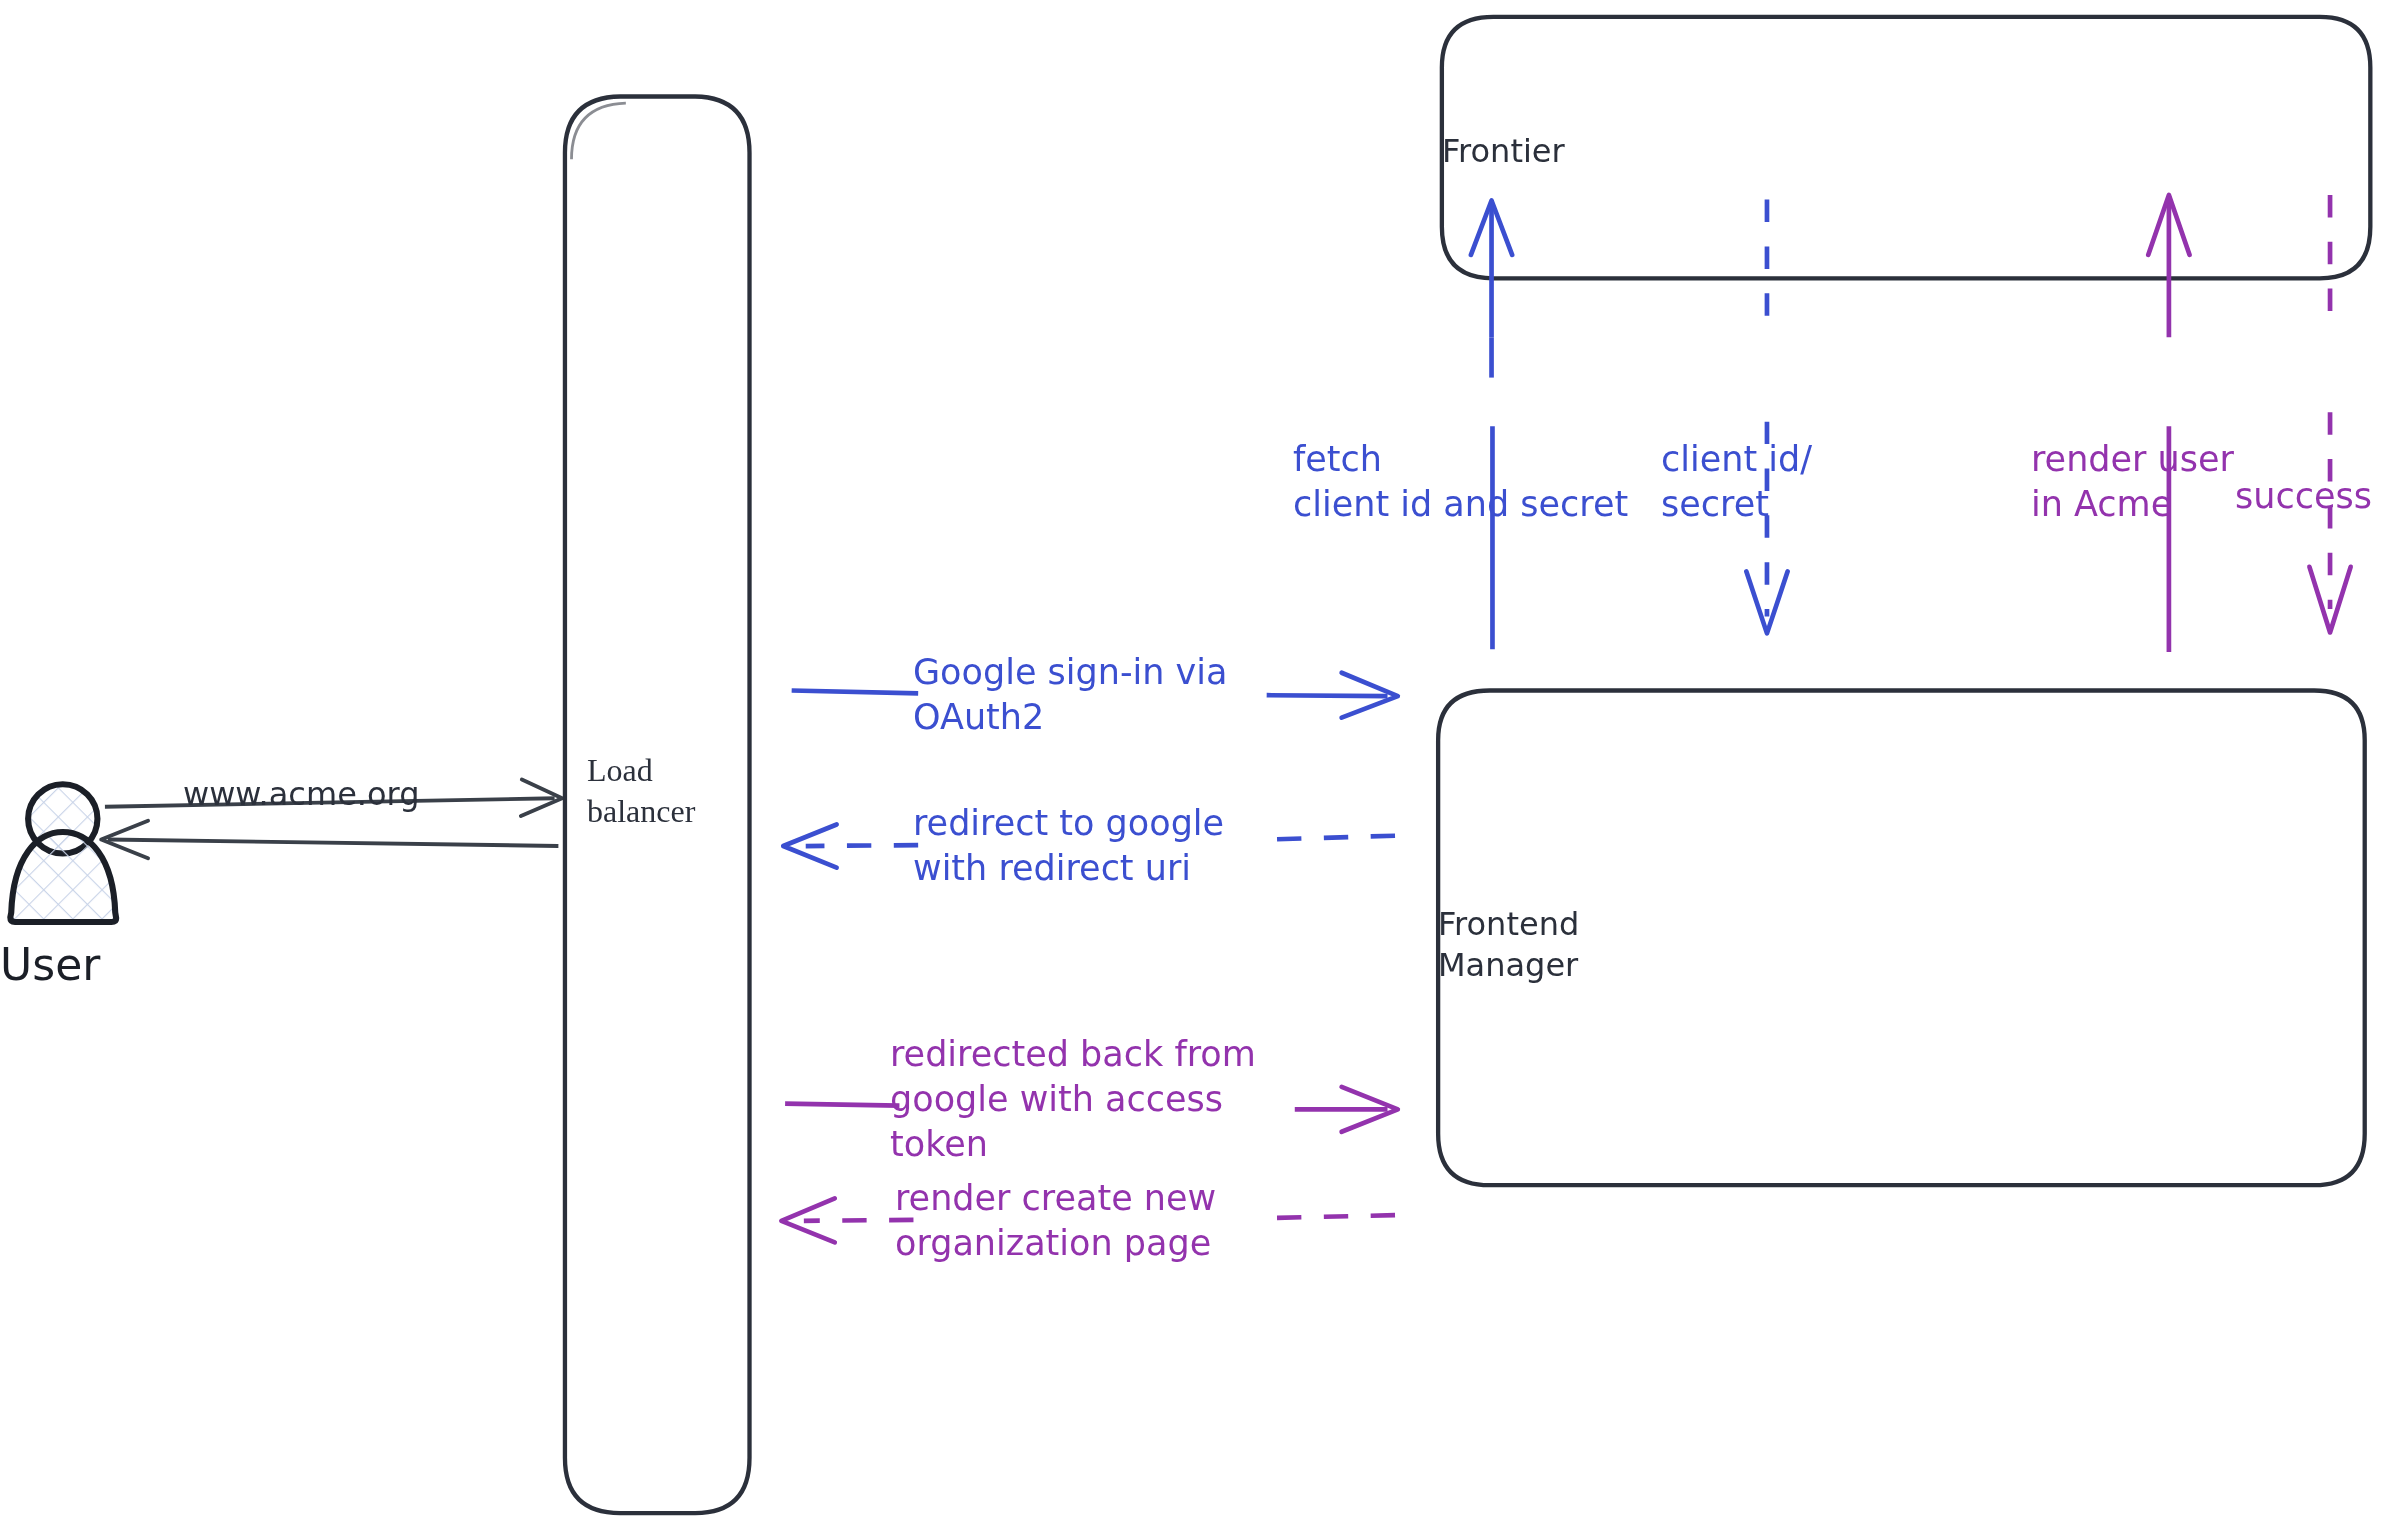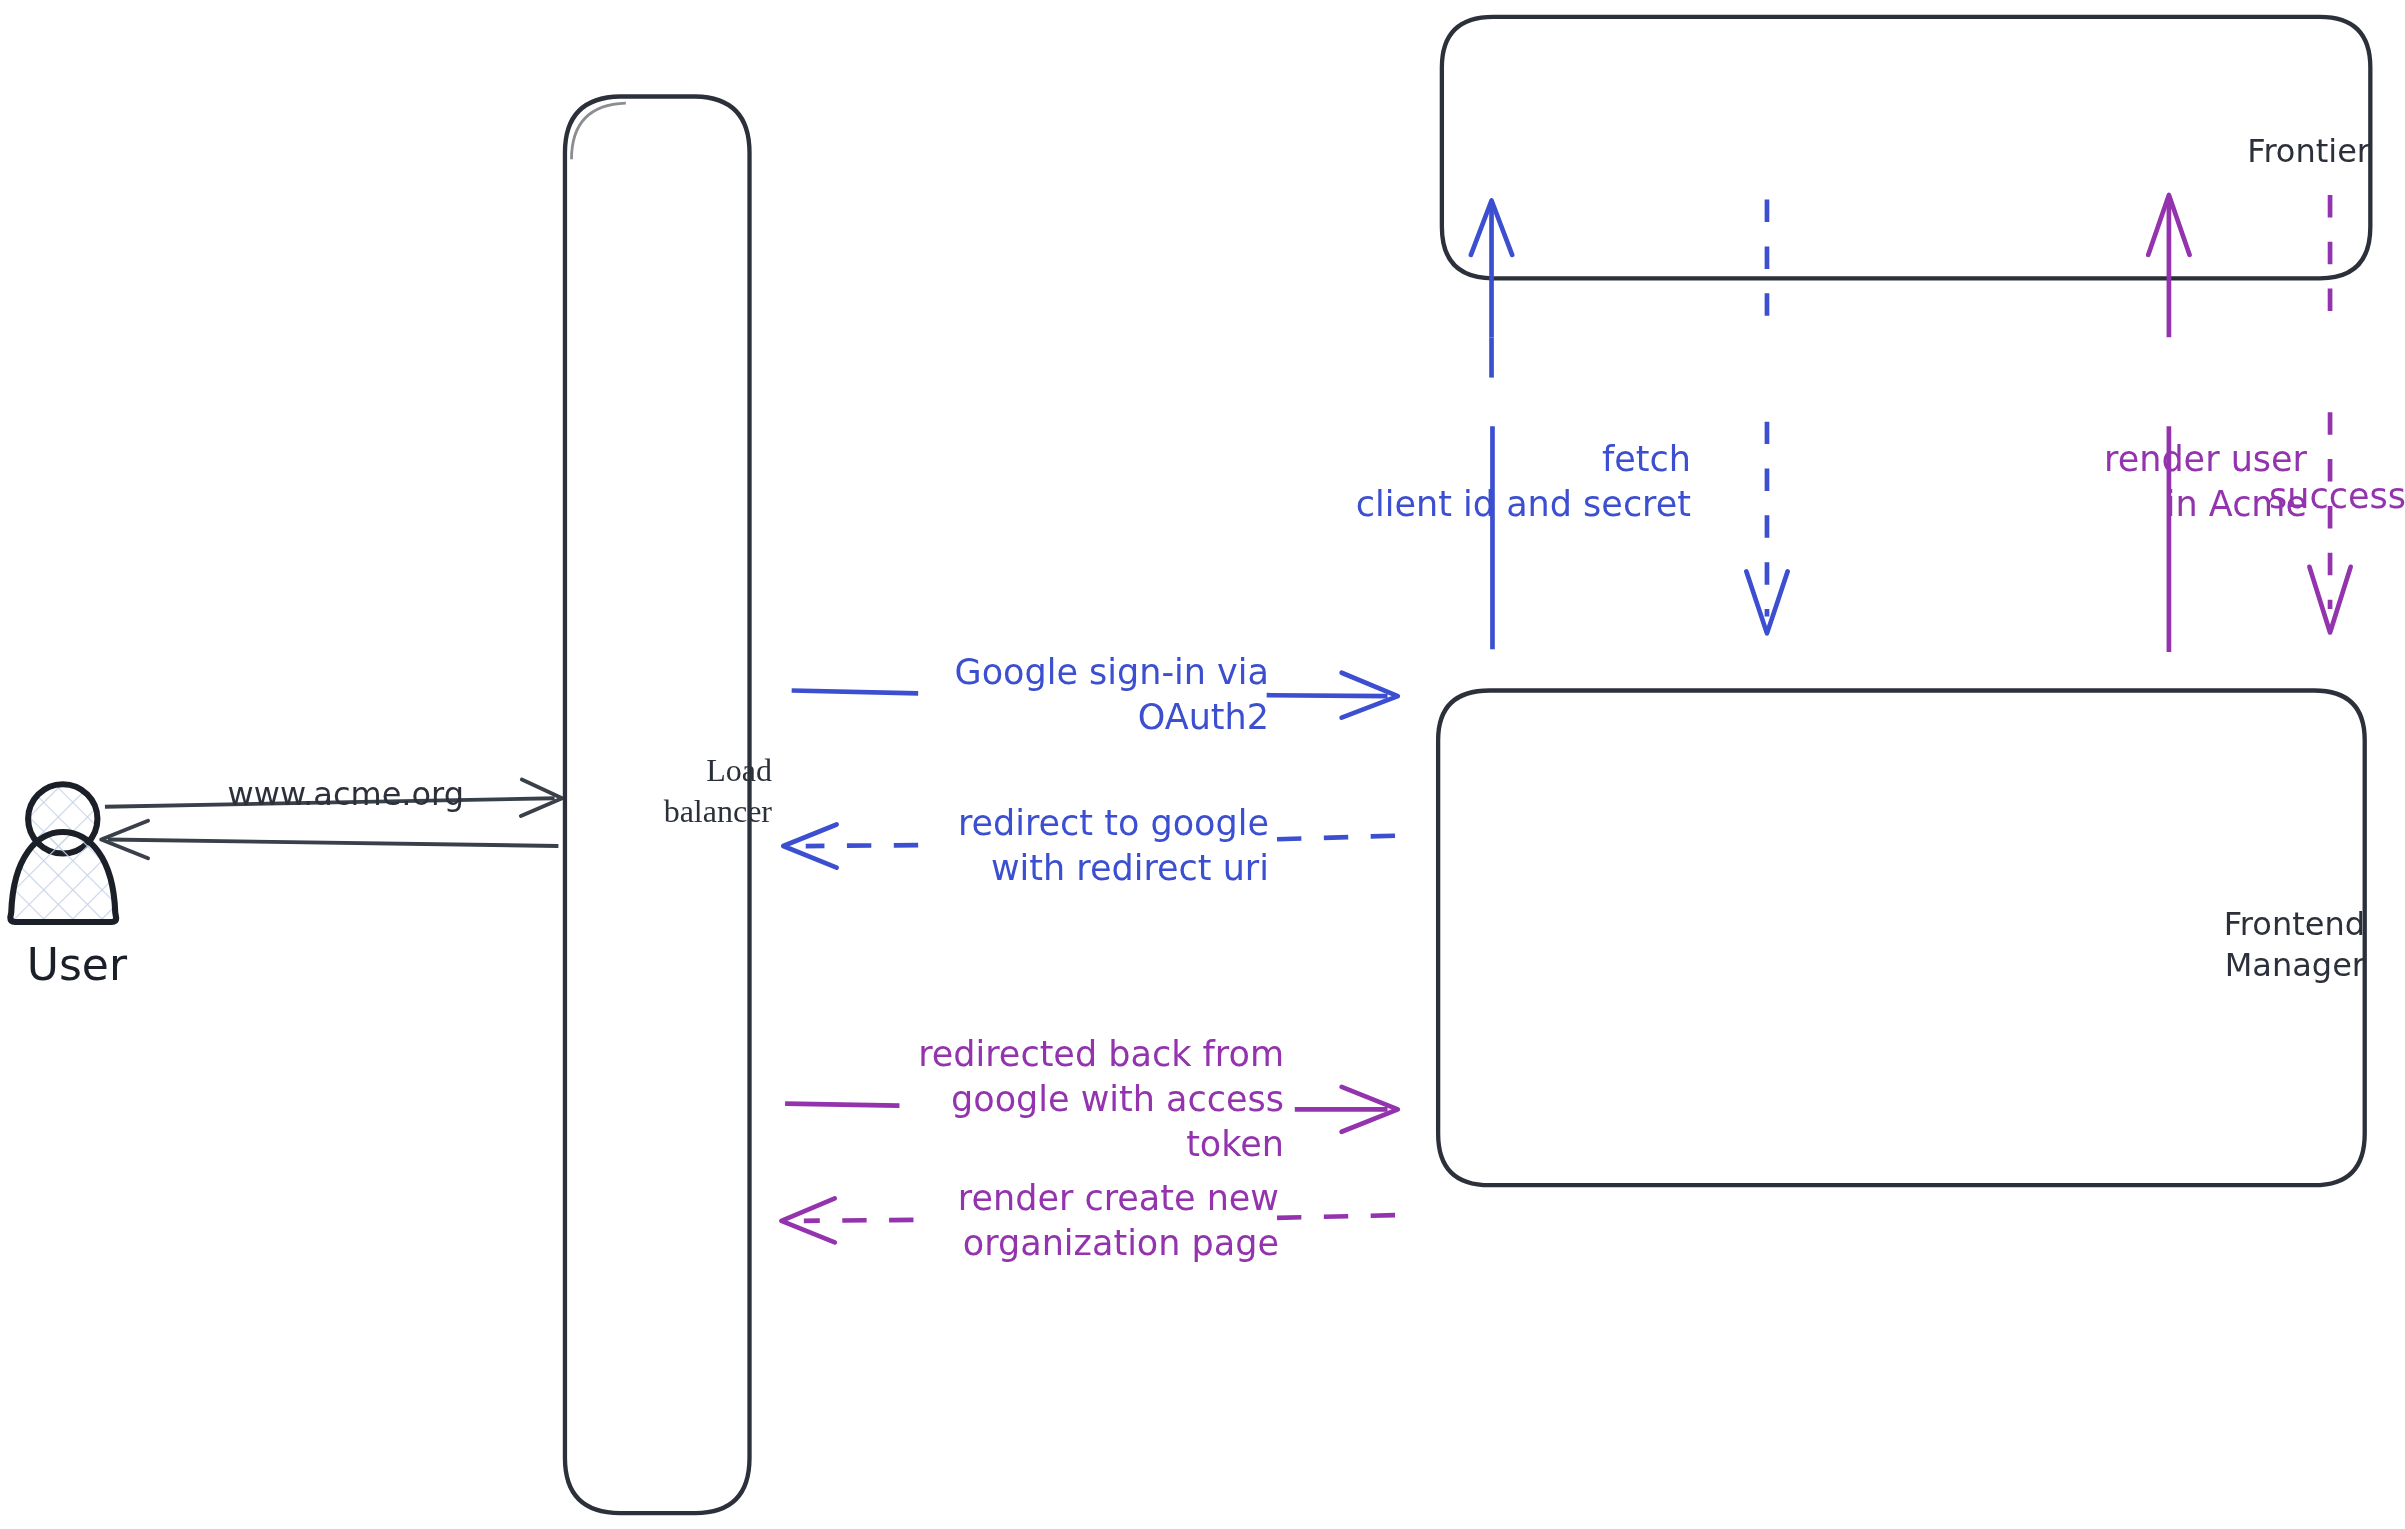--- a/index.html
+++ b/index.html
@@ -1,20 +1,20 @@
 <!DOCTYPE html>
 <html style="font-size:15px"><head>
 <meta charset="utf-8">
 <style>
   html,body{margin:0;padding:0;background:#ffffff;}
   body{width:2405px;height:1530px;position:relative;overflow:hidden;
        font-family:"DejaVu Sans",sans-serif;}
   #stage{position:absolute;left:0;top:0;width:2405px;height:1530px;}
   svg.layer{position:absolute;left:0;top:0;width:2405px;height:1530px;overflow:visible;}
-  .lbl{position:absolute;text-align:right;line-height:1.28;white-space:pre-line;}
+  .lbl{position:absolute;text-align:left;line-height:1.28;white-space:pre-line;}
   .node-lbl{color:#2b303b;font-size:32px;}
   .actor-lbl{color:#1b1f27;font-size:44px;}
   .blue-lbl{color:#3b4fd0;font-size:35px;}
   .purple-lbl{color:#9333ad;font-size:35px;}
   .dark-lbl{color:#2b303b;font-size:32px;}
 </style>
 </head>
 <body>
 
 <div id="stage">
@@ -127,20 +127,22 @@
   <div class="lbl purple-lbl" style="left:890px;top:1032px;width:394px;">redirected back from
 google with access
 token</div>
 
   <div class="lbl purple-lbl" style="left:895px;top:1176px;width:384px;">render create new
 organization page</div>
 
   <div class="lbl blue-lbl" style="left:1293px;top:437px;width:398px;">fetch
 client id and secret</div>
 
+  <div class="lbl blue-lbl" style="left:1661px;top:437px;width:215px;">client id/
+secret</div>
 
   <div class="lbl purple-lbl" style="left:2031px;top:437px;width:276px;">render user
 in Acme</div>
 
   <div class="lbl purple-lbl" style="left:2235px;top:466px;width:171px;margin-top:8px;">success</div>
 
 </div>
 
 
 </body></html>

